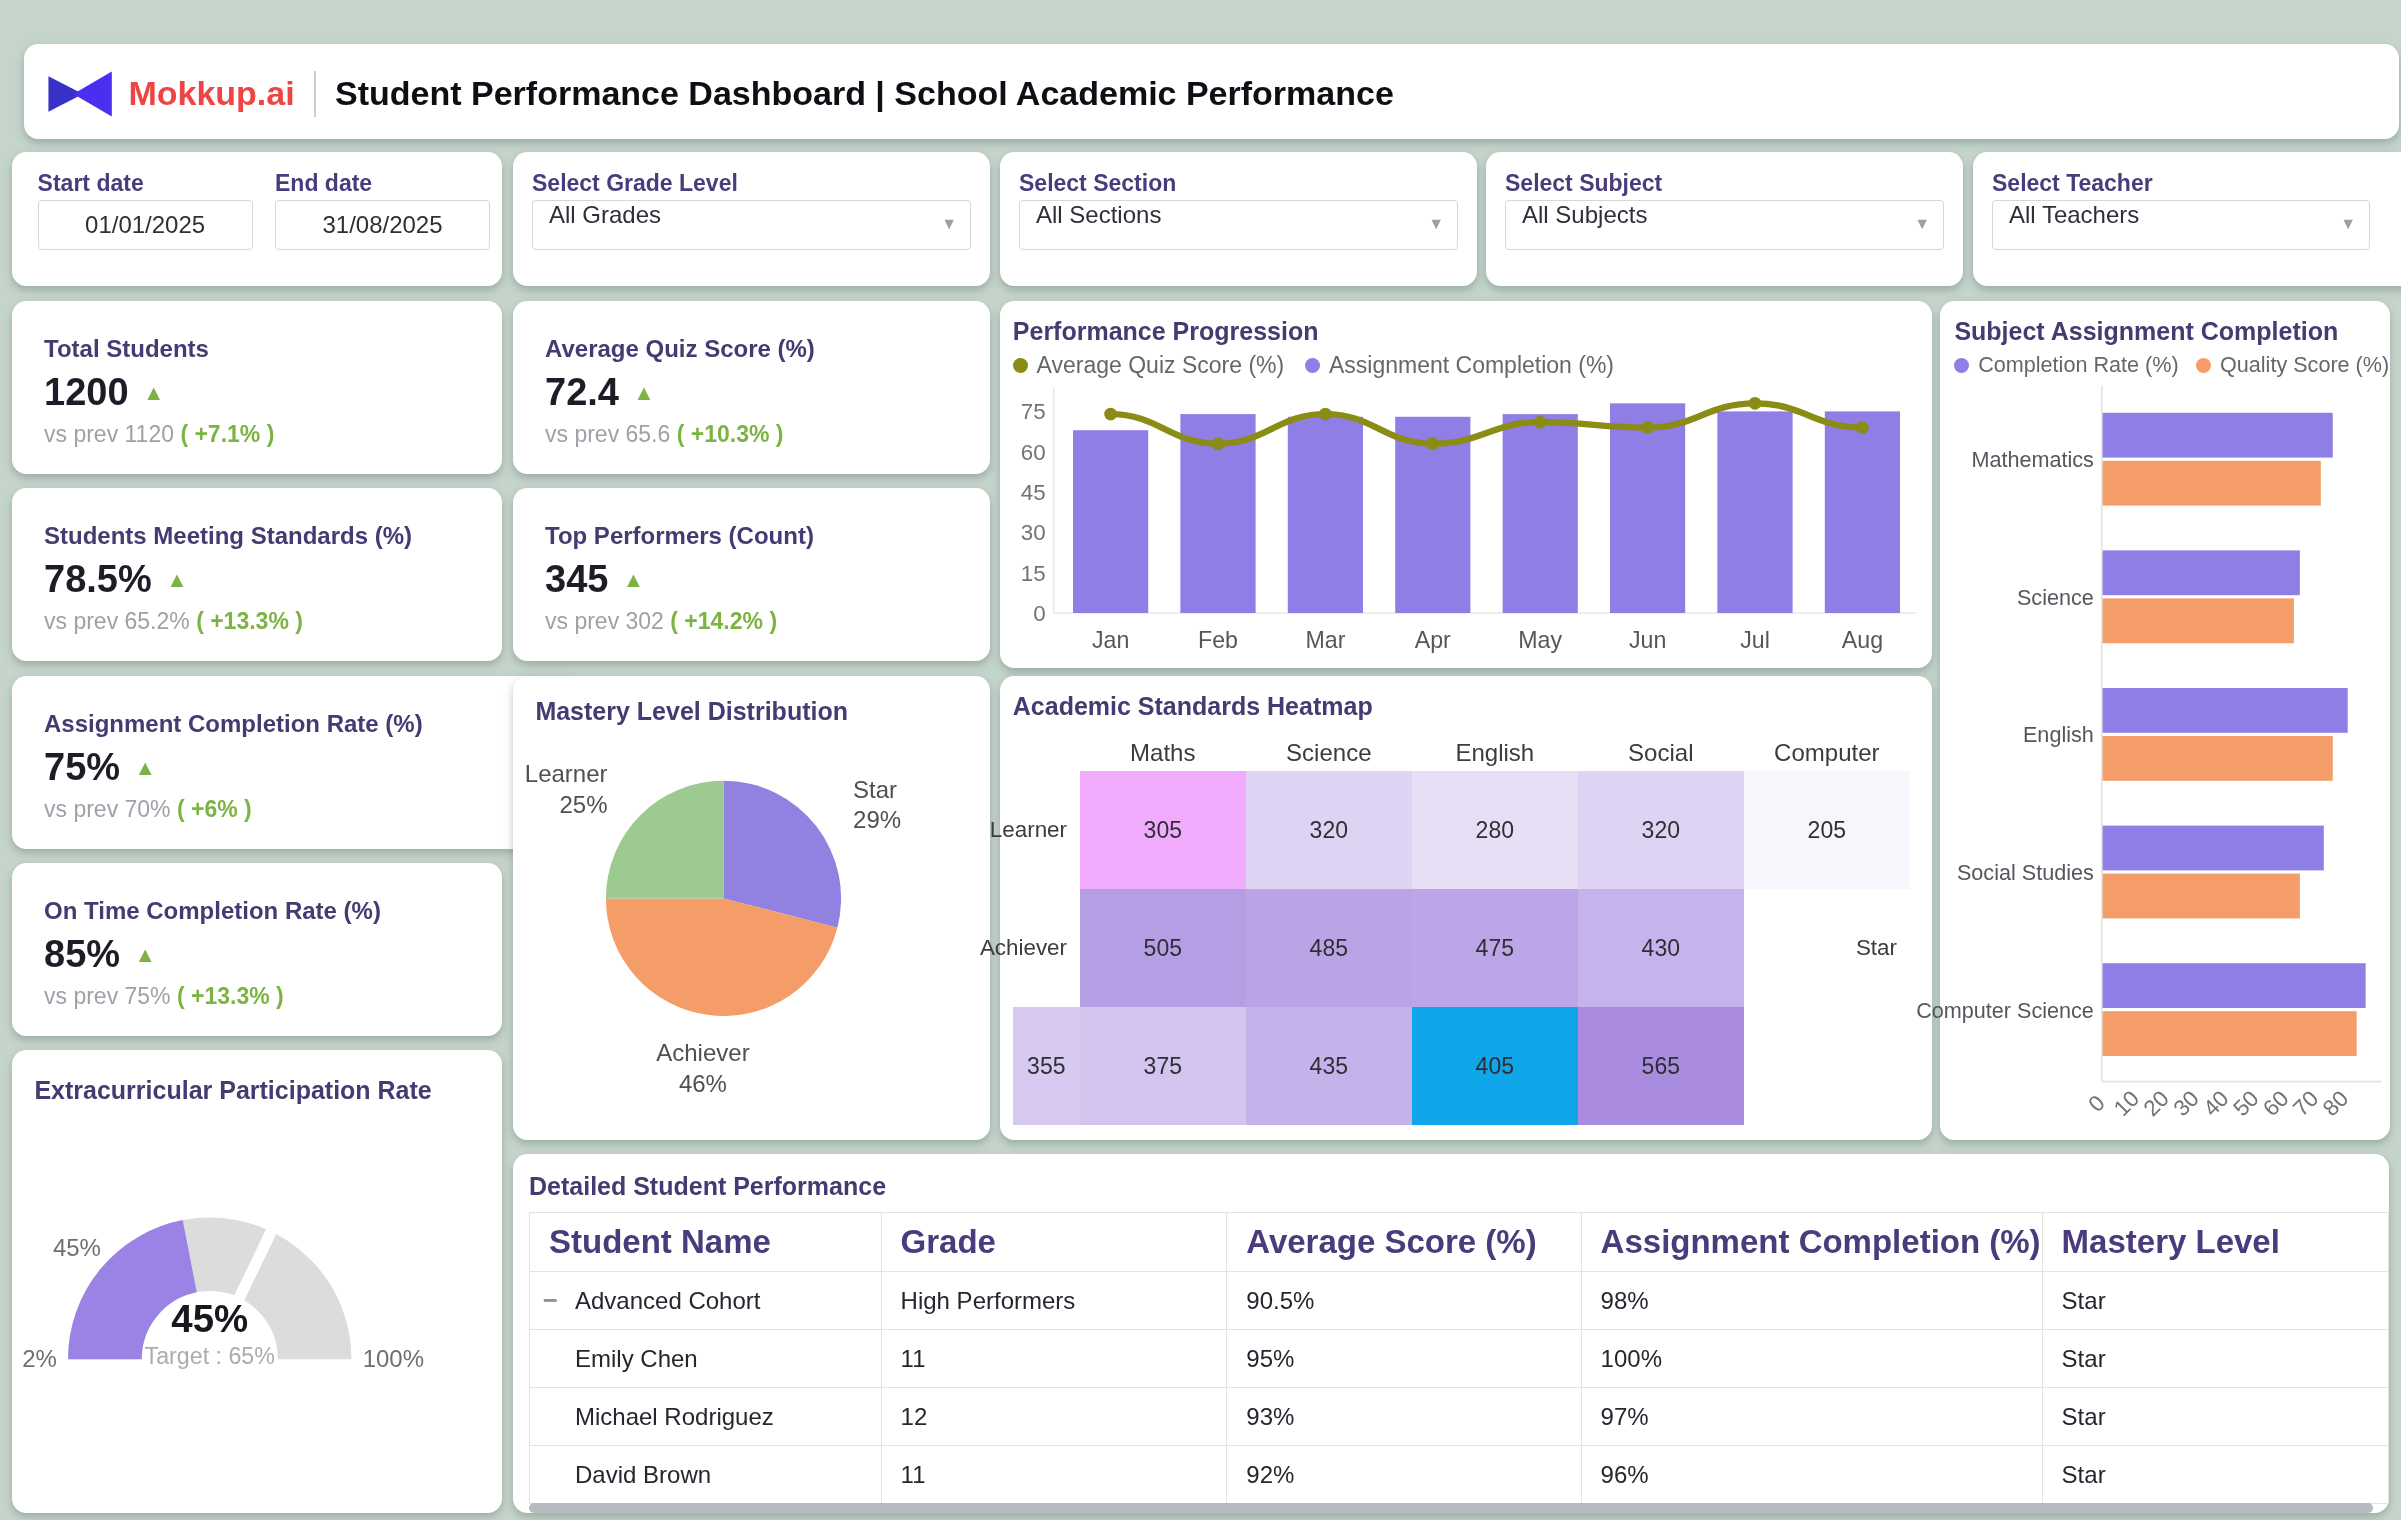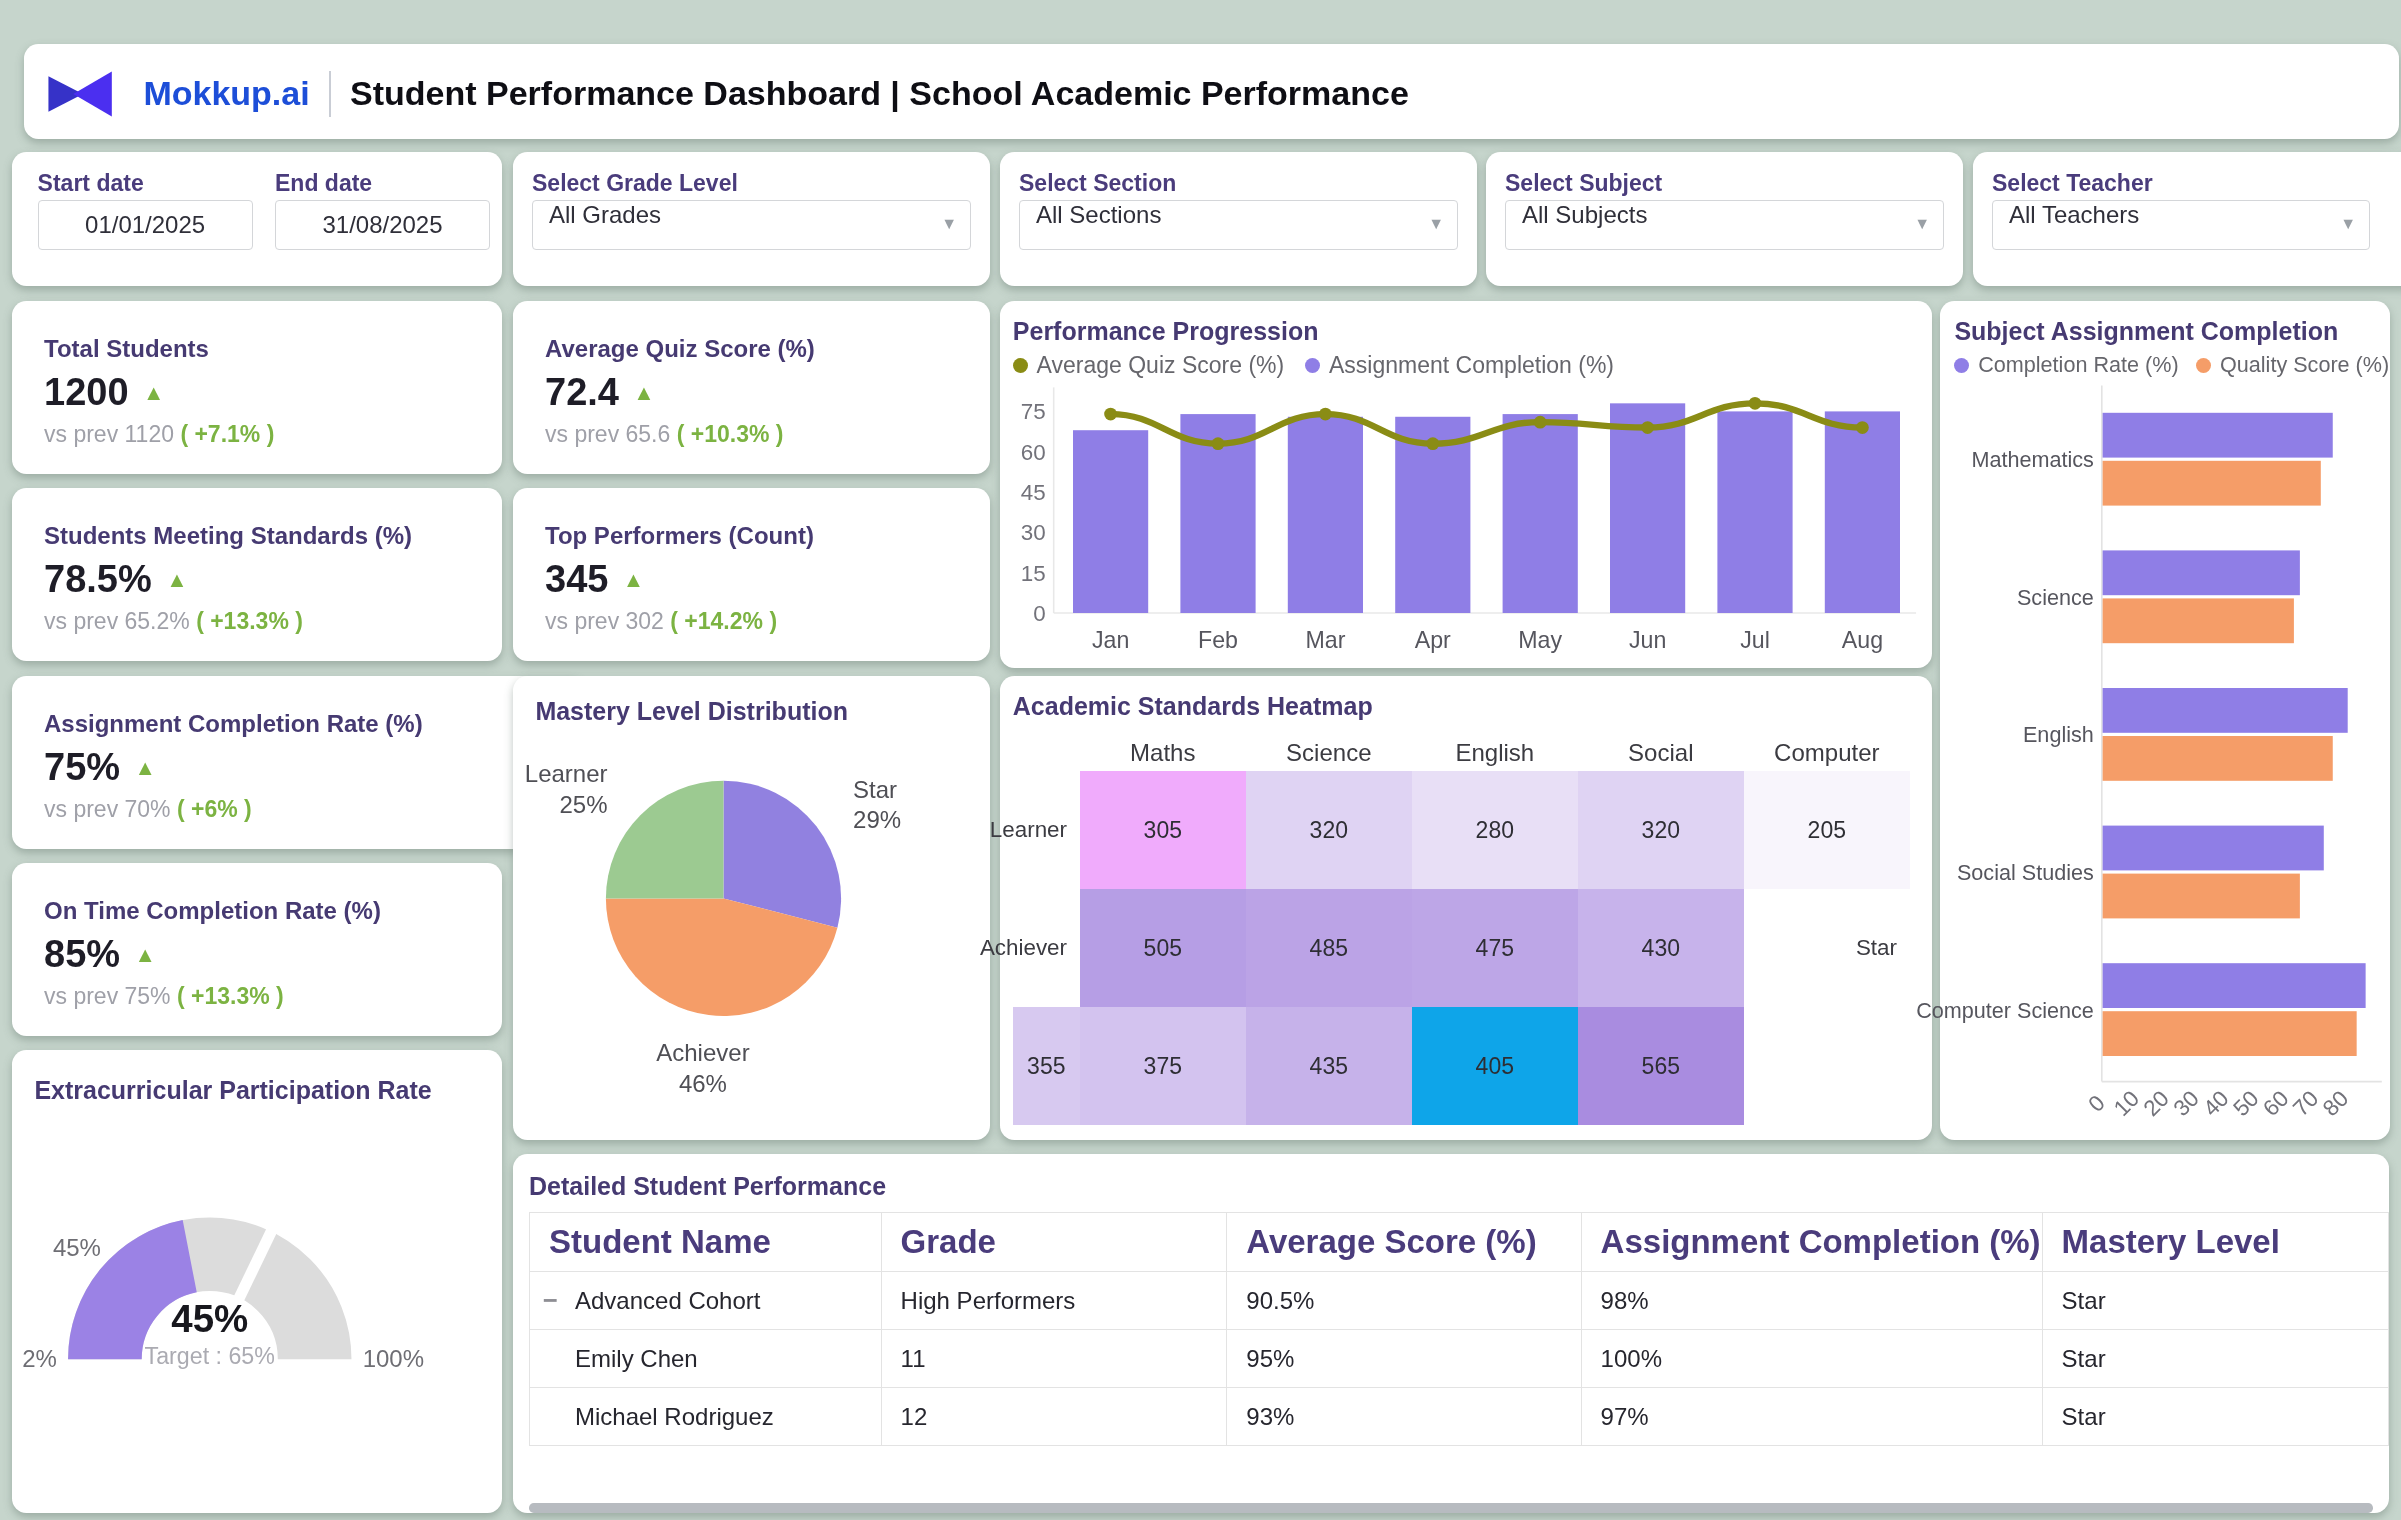--- a/index.html
+++ b/index.html
@@ -3,21 +3,21 @@
 <meta charset="utf-8">
 <style>
   html,body{margin:0;padding:0;}
   body{width:2401px;height:1521px;position:relative;background:#c6d5cc;
        font-family:"Liberation Sans",sans-serif;overflow:hidden;}
   .card{position:absolute;background:#fff;border-radius:14.4px;
         box-shadow:0 4px 8px rgba(96,115,104,.42);}
   .ctitle{position:absolute;font-size:25px;font-weight:700;color:#463a72;white-space:nowrap;}
   
   .hdr{display:flex;align-items:center;padding-left:22.4px;padding-top:4.8px;}
-  .brand{font-size:34px;font-weight:700;color:#1d4ed8;margin-left:28px;}
+  .brand{font-size:34px;font-weight:700;color:#ef4444;margin-left:13px;}
   .hsep{width:2.4px;height:46px;background:#c9cdd5;margin:0 19px;}
   .htitle{font-size:34px;font-weight:700;color:#0e0e14;white-space:nowrap;}
   
   .flabel{position:absolute;font-size:23px;font-weight:600;color:#4a3c7c;white-space:nowrap;}
   .fbox{position:absolute;height:50px;border:1.6px solid #d4d6d9;border-radius:4px;
         font-size:24px;color:#2f2f39;background:#fff;box-sizing:border-box;}
   .fbox.date{display:flex;align-items:center;justify-content:center;}
   .fbox.select{display:flex;align-items:flex-start;padding-left:16px;}
   .caret{position:absolute;right:12.8px;top:50%;transform:translateY(-54%);
          color:#9aa0a6;font-size:19px;}
@@ -350,18 +350,25 @@
             <td>100%</td>
             <td>Star</td>
           </tr>
           <tr>
             <td class="namecell"><span>Michael Rodriguez</span></td>
             <td>12</td>
             <td>93%</td>
             <td>97%</td>
             <td>Star</td>
           </tr>
+          <tr>
+            <td class="namecell"><span>David Brown</span></td>
+            <td>11</td>
+            <td>92%</td>
+            <td>96%</td>
+            <td>Star</td>
+          </tr>
         </tbody>
     </table>
   </div>
   <div class="scrollbar"></div>
 </div>
 
 
 </body></html>

